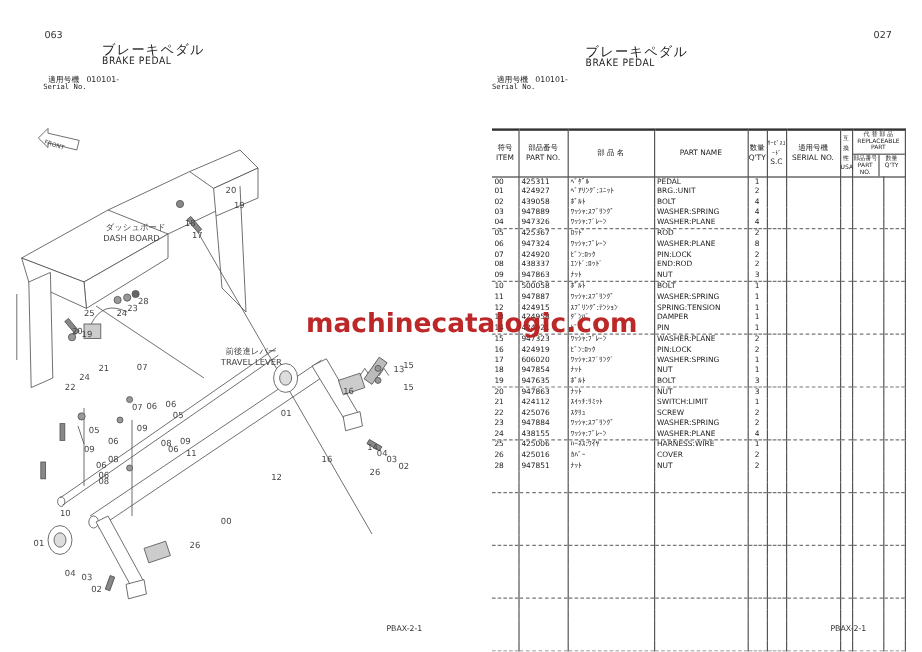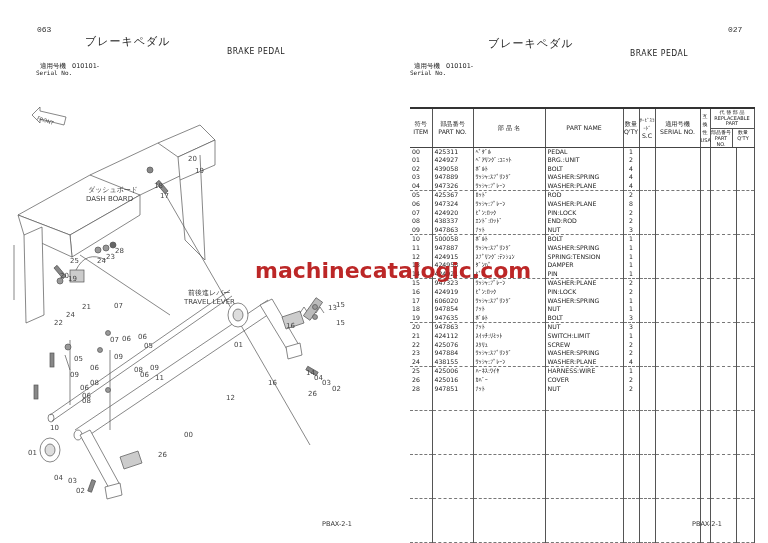--- a/index.html
+++ b/index.html
@@ -1,23 +1,23 @@
 <!DOCTYPE html>
 <html><head>
 <meta charset="utf-8">
 <style>
   html, body { margin:0; padding:0; background:#ffffff; }
   body { width:768px; height:543px; position:relative; overflow:hidden;
          font-family:"DejaVu Sans", sans-serif; color:#222; }
   .page { position:absolute; top:0; height:543px; width:384px; }
   .page-left { left:0; }
   .page-right { left:384px; }
-  .page-num { position:absolute; font-size:8px; color:#333;font-family:Liberation Mono, monospace; }
+  .page-num { position:absolute; font-size:8px; color:#333; }
   .title-jp { position:absolute; font-size:11px; text-align:left; width:200px; letter-spacing:1px; }
-  .title-en { position:absolute; font-size:8.5px; text-align:right; width:200px; letter-spacing:0.5px; font-family:"DejaVu Sans Condensed","DejaVu Sans",sans-serif; }
+  .title-en { position:absolute; font-size:8.5px; text-align:left; width:200px; letter-spacing:0.5px; font-family:"DejaVu Sans Condensed","DejaVu Sans",sans-serif; }
   .serial-jp { position:absolute; font-size:6.5px; }
   .serial-val { position:absolute; font-size:6.5px; }
   .serial-en { position:absolute; font-size:6px; font-family:"DejaVu Sans Mono", monospace; }
   .footer { position:absolute; font-size:6.5px; color:#333;padding-left:20px; }
 
   
   .diagram { position:absolute; left:10px; top:85px; width:360px; height:420px; }
   .diagram svg { width:100%; height:100%; }
   .lbl { font-size:7px; fill:#444; font-family:"DejaVu Sans", sans-serif; }
 

